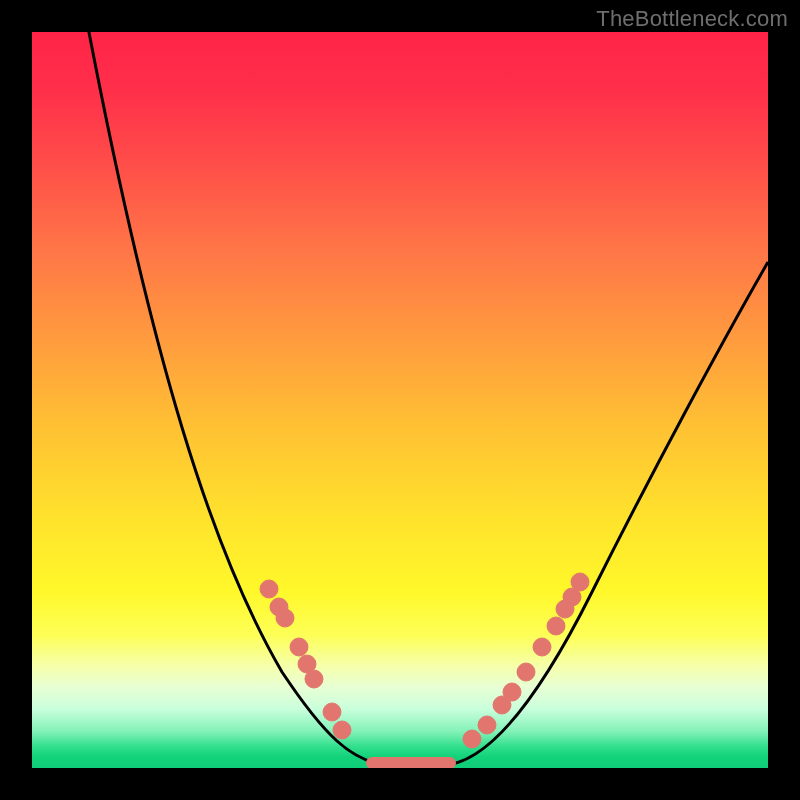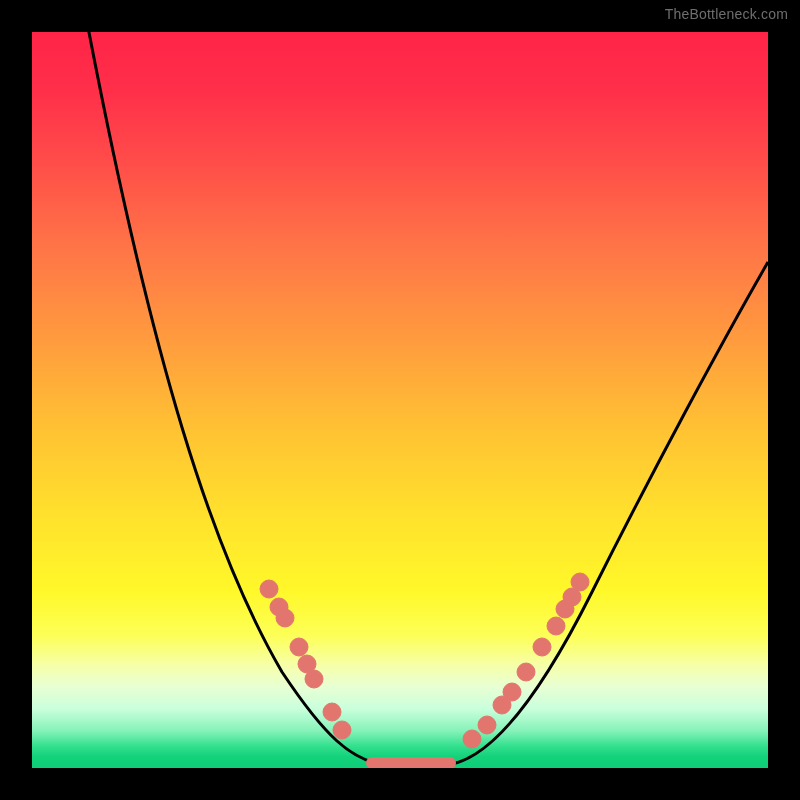--- a/index.html
+++ b/index.html
@@ -43,21 +43,21 @@
       #34e08e 97%,
       #12d27a 98.5%,
       #0fcd78 100%
     );
   }
   .watermark {
     position: absolute;
     top: 6px;
     right: 12px;
     color: #6e6e6e;
-    font-size: 14px;
+    font-size: 22px;
     font-weight: 500;
     letter-spacing: 0.2px;
     z-index: 10;
   }
   svg.curve {
     position: absolute;
     left: 0;
     top: 0;
     width: 736px;
     height: 736px;

